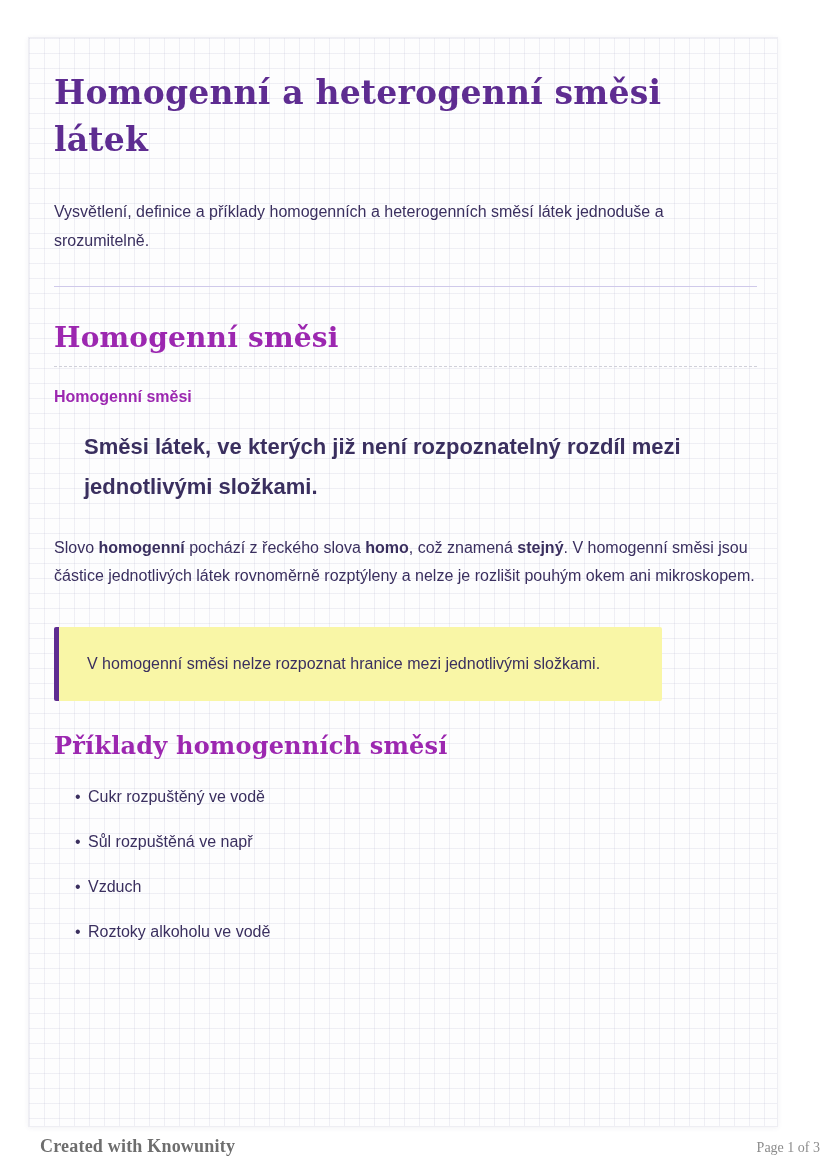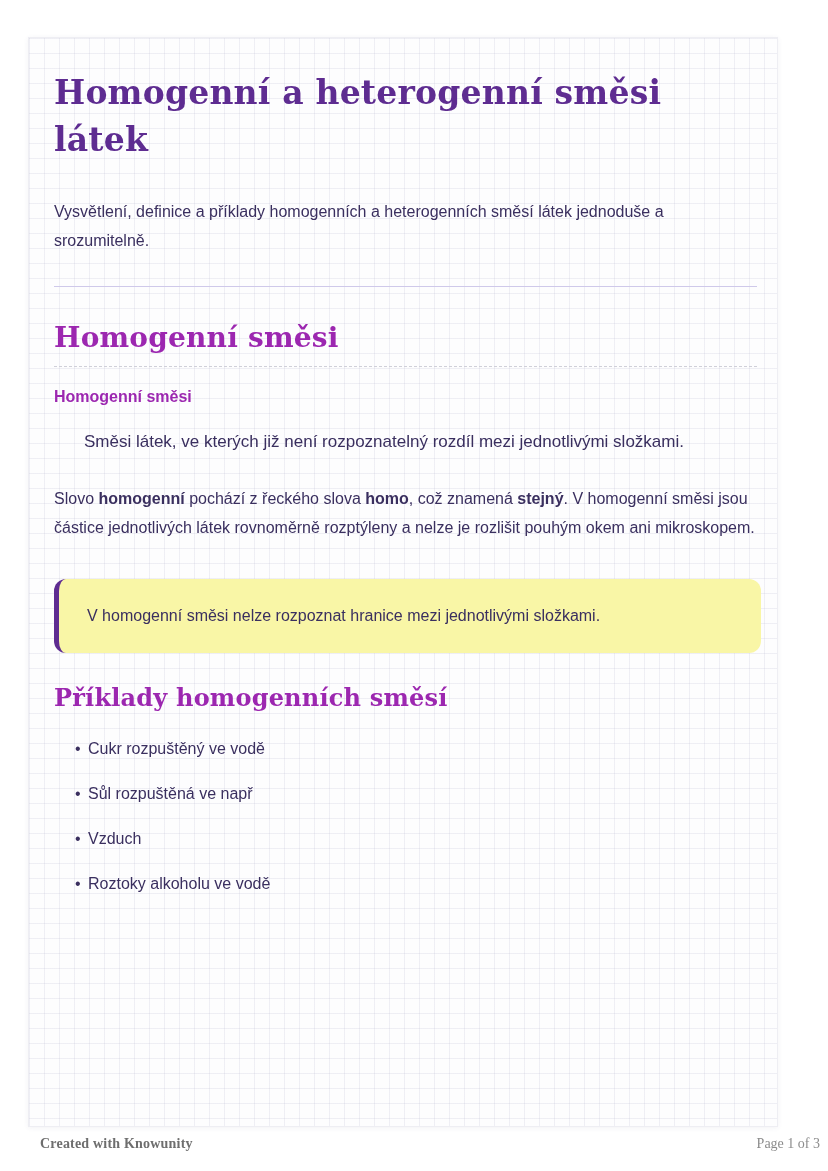--- a/index.html
+++ b/index.html
@@ -64,37 +64,38 @@
   }
 
   .term-label {
     font-size: 16px;
     font-weight: 700;
     color: var(--heading-color, #9c27b0);
     margin: 0 0 21px 0;
   }
 
   p.definition {
-    font-size: 17px;
+    font-size: 22px;
     line-height: 1.8;
     color: var(--body-color, #3a2f5f);
     padding-left: 30px;
     margin: 0 0 27px 0;
+    font-weight: bold;
   }
 
   .callout {
     background: var(--callout-bg, #f9f6a6);
     border-left: 5px solid var(--callout-border, #5e2c91);
-    border-radius: 12px;
+    border-radius: 2px;
     padding: 25px 20px 25px 28px;
     margin: 36px 0 30px 0;
     font-size: 16px;
     line-height: 1.5;
     color: var(--body-color, #3a2f5f);
-    width: 707px;
+    width: 608px;
   }
 
   h3.sub-heading {
     font-family: "DejaVu Serif", "Liberation Serif", serif;
     font-weight: 700;
     font-size: 24px;
     color: var(--heading-color, #9c27b0);
     margin: 17px 0 25px 0;
     letter-spacing: 0.2px;
   }
@@ -116,21 +117,21 @@
     position: absolute;
     left: 40px;
     right: 8px;
     top: 1136px;
     display: flex;
     justify-content: space-between;
     align-items: baseline;
     font-family: "Liberation Serif", "DejaVu Serif", serif;
   }
   .footer-credit {
-    font-size: 14px;
+    font-size: 18px;
     font-weight: 700;
     color: #6e6e6e;
     letter-spacing: 0.2px;
   }
   .footer-page {
     font-size: 14px;
     font-weight: 400;
     color: #8c8c8c;
   }
 </style>

